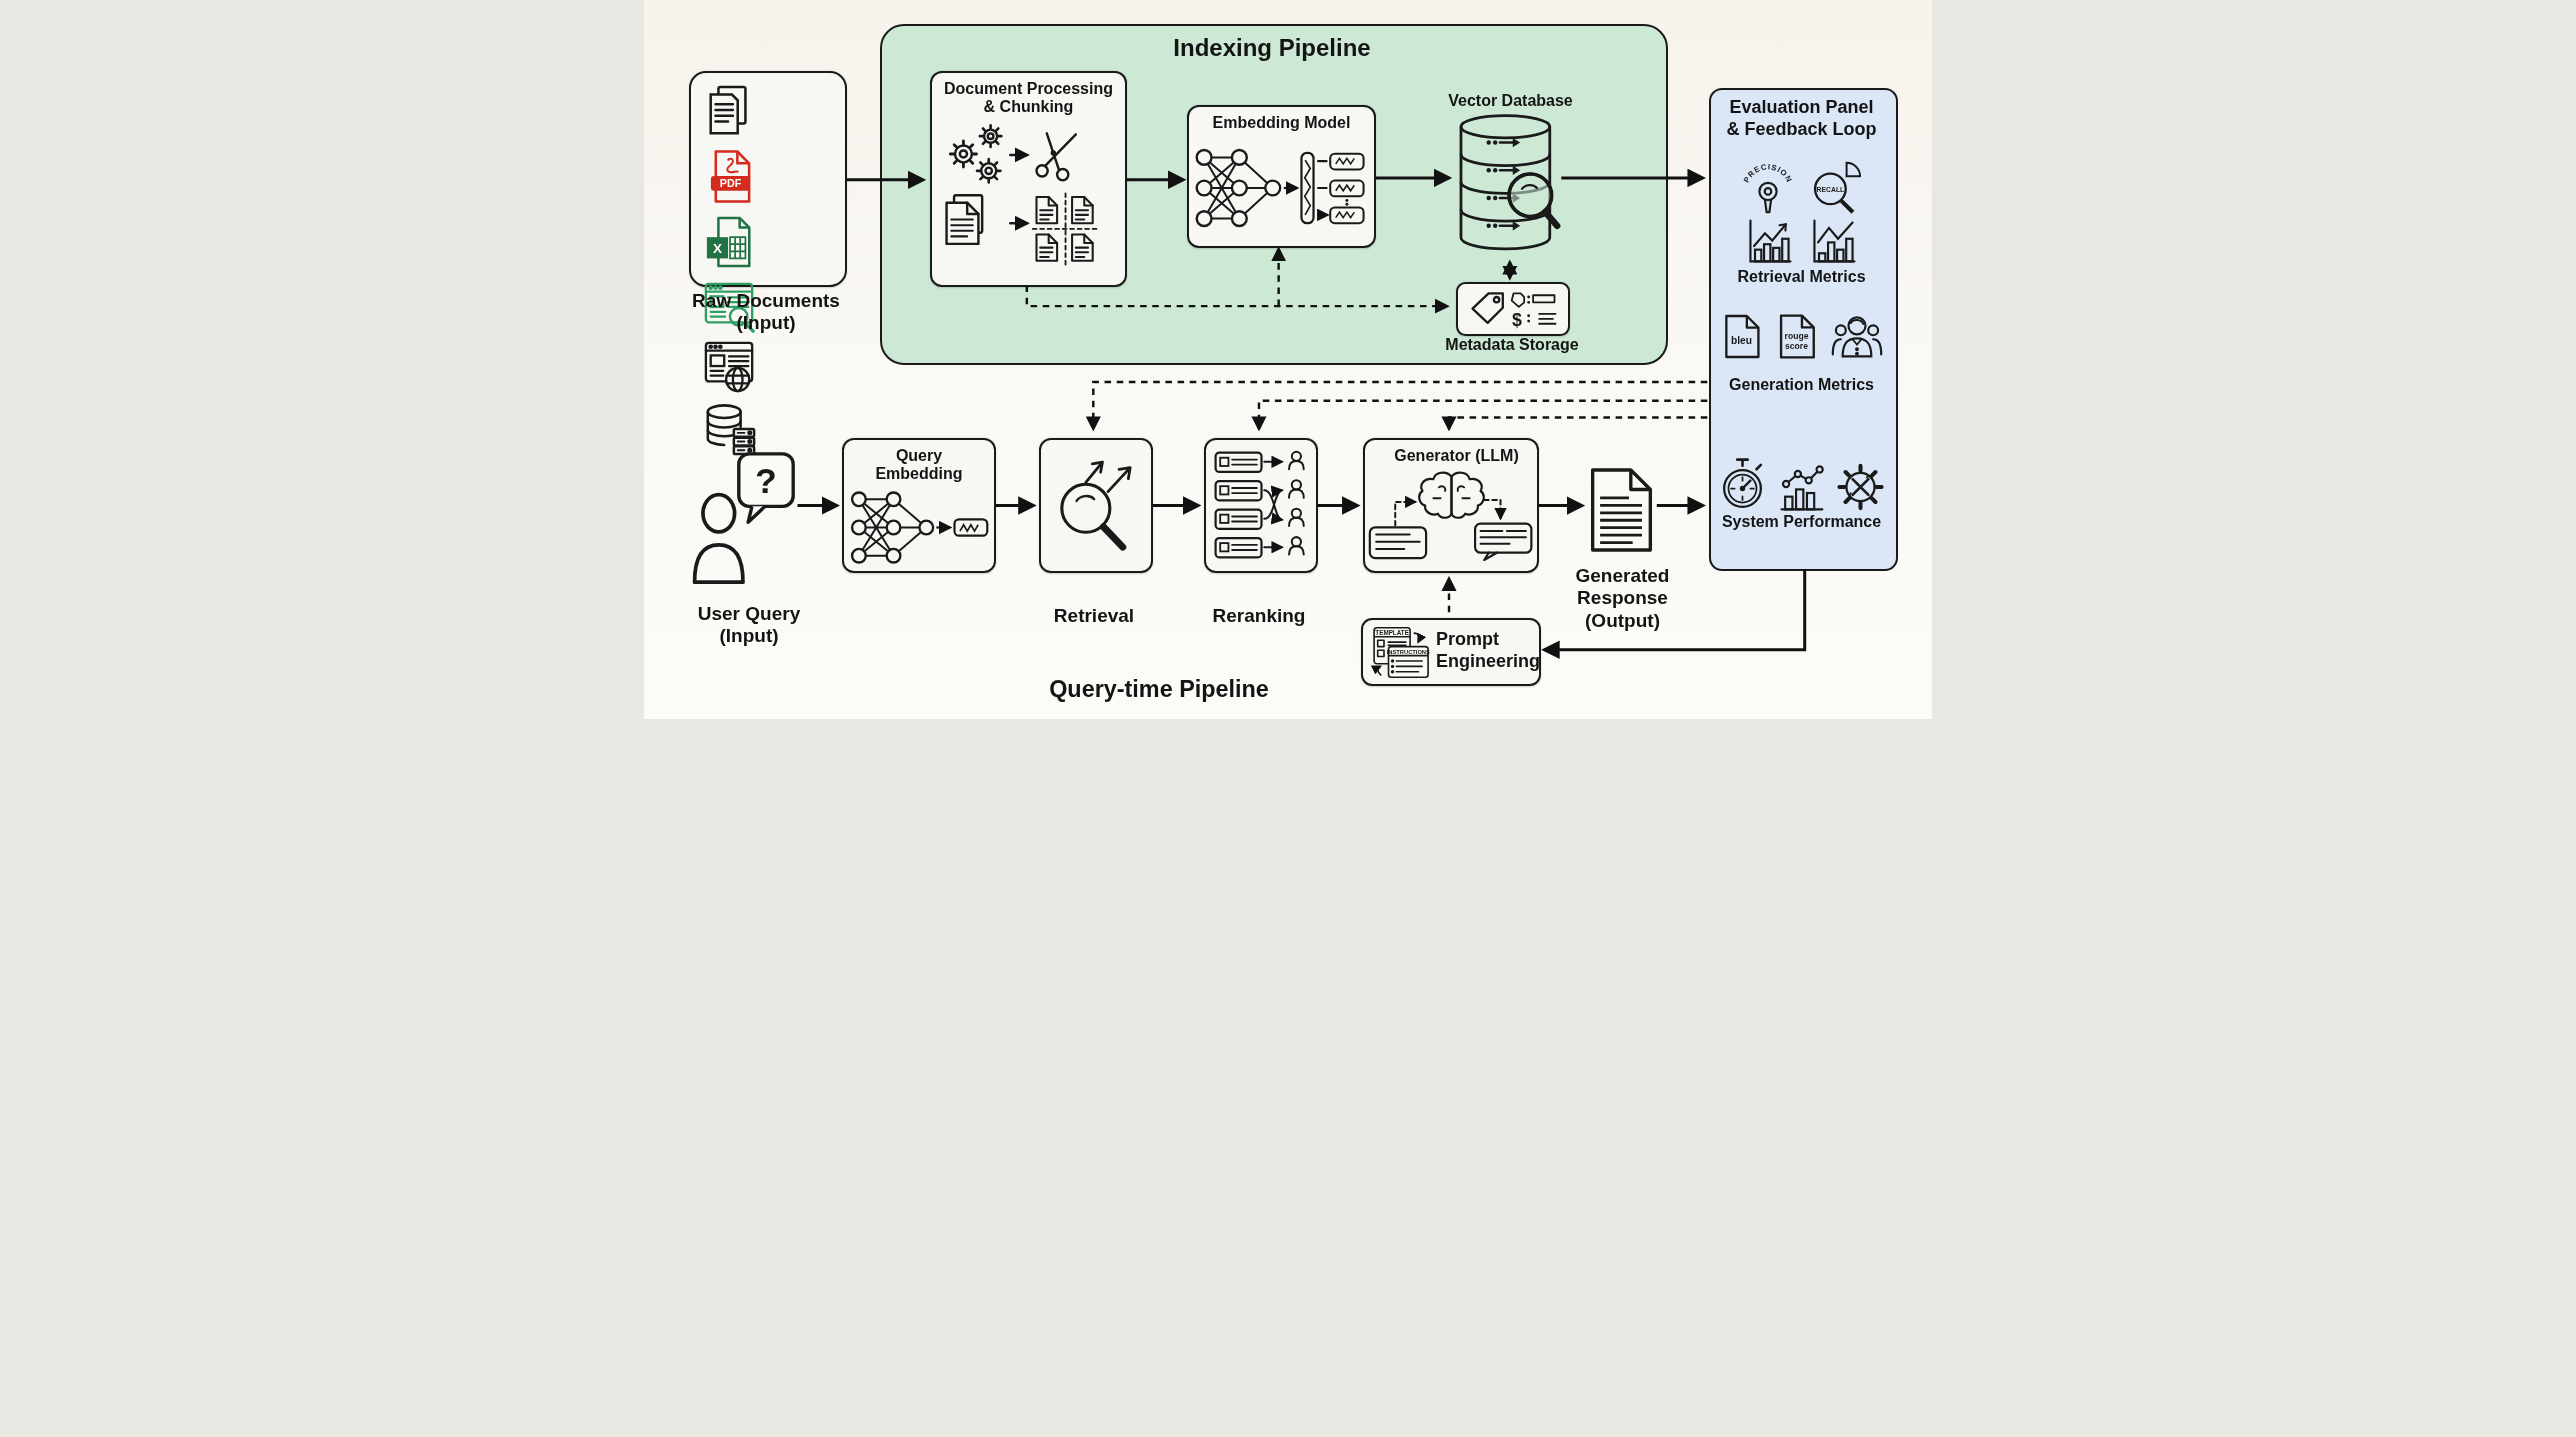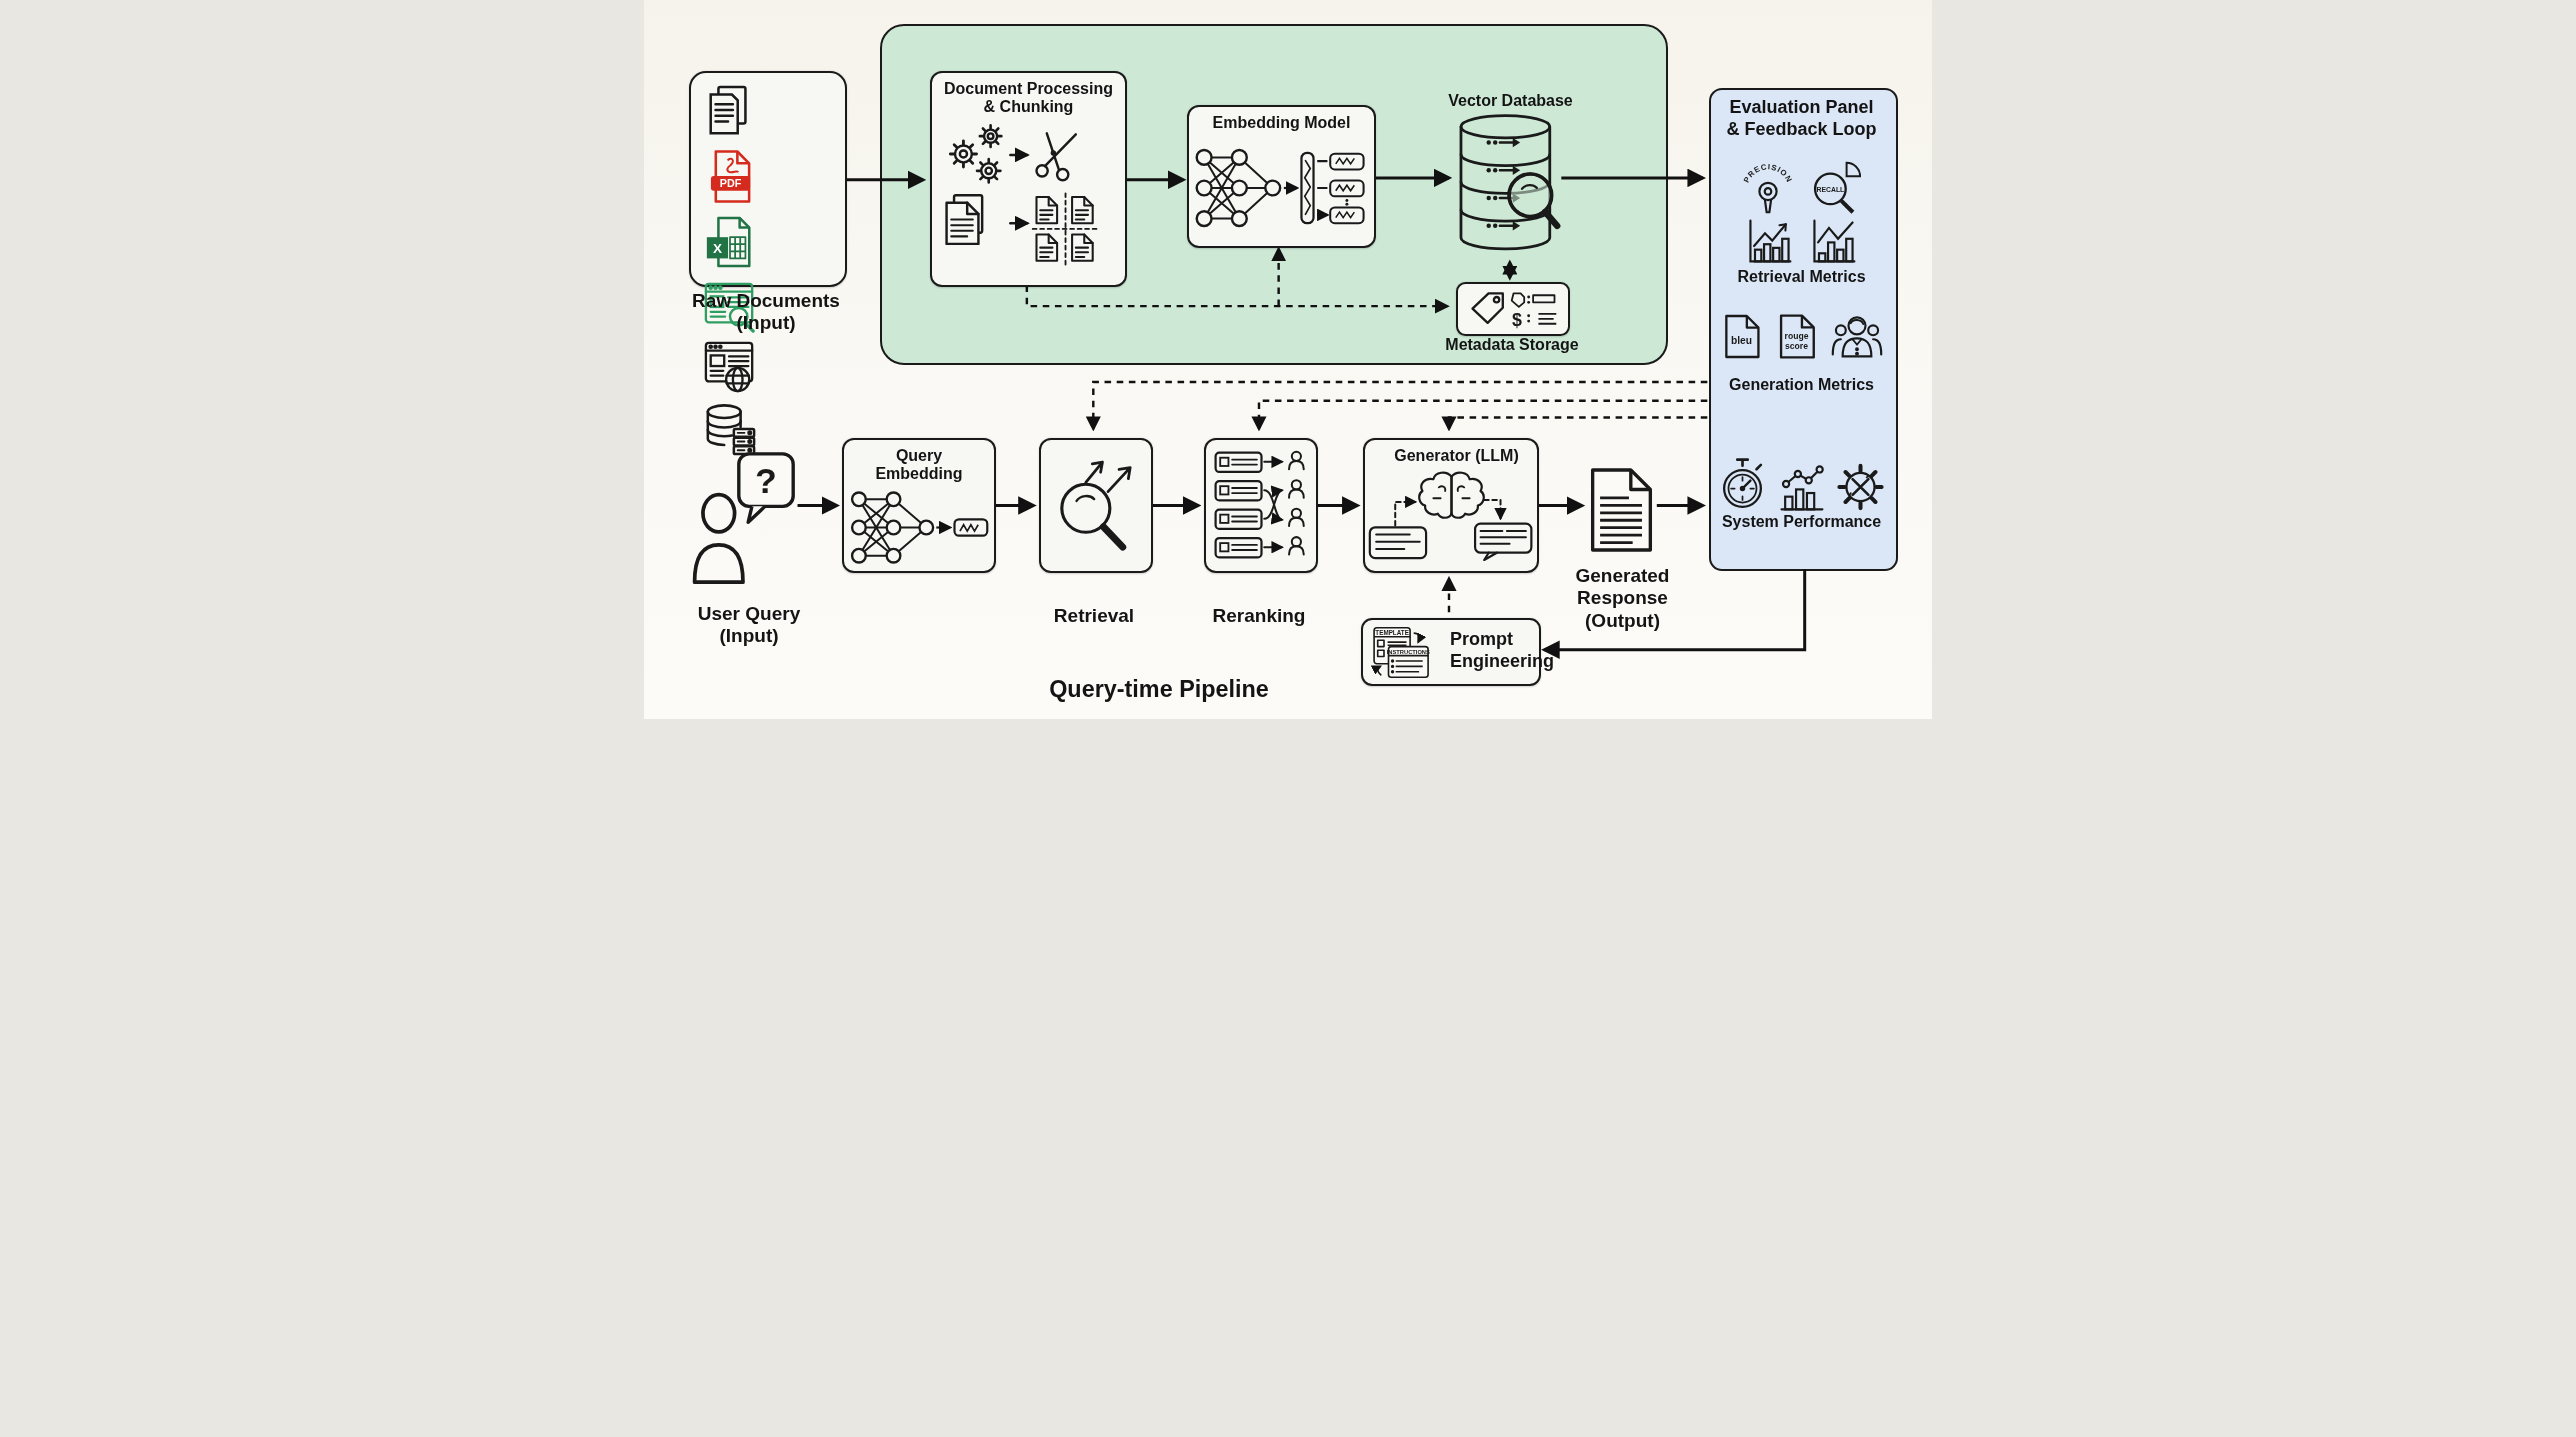--- a/index.html
+++ b/index.html
@@ -19,20 +19,21 @@
     grid-row-gap:7.5px;grid-column-gap:11.2px;justify-items:center;align-items:center;}
   svg{display:block;}
   .erow{position:absolute;left:0;right:0;display:flex;justify-content:center;align-items:flex-end;gap:13px;}
 </style>
 </head>
 <body>
 
 <div class="canvas">
 
   <div class="panel panel-green" style="left:236px;top:24px;width:784px;height:337px;"></div>
+  <div class="t" style="left:236px;top:34px;width:784px;font-size:24px;">Indexing Pipeline</div>
 
   <div class="panel panel-blue" style="left:1065px;top:88px;width:185px;height:479px;"></div>
 
   <svg class="wires" width="1288" height="719" viewBox="0 0 1376 768">
     <defs>
       <marker id="ah" viewBox="0 0 10 10" refX="8.2" refY="5" markerWidth="6.2" markerHeight="6.2" orient="auto-start-reverse">
         <path d="M0 0 L10 5 L0 10 z" fill="#111"></path>
       </marker>
     </defs>
     <g stroke="#111" stroke-width="3.2" fill="none">
@@ -557,21 +558,21 @@
           <path d="M18 34 H62"></path>
           <text x="40" y="32" text-anchor="middle" font-size="6.4" font-weight="bold" fill="#1a1a1a" stroke="none">INSTRUCTIONS</text>
           <path d="M26 40 H56 M26 46 H56 M26 52 H52"></path>
           <circle cx="22.5" cy="40" r="1" fill="#1a1a1a"></circle>
             <circle cx="22.5" cy="46" r="1" fill="#1a1a1a"></circle>
             <circle cx="22.5" cy="52" r="1" fill="#1a1a1a"></circle>
           <path d="M10 56 C5 52 5 48 9 46" marker-end="url(#ah)"></path>
         </g>
       </svg>
     </div>
-    <div class="t" style="left:87px;top:9.4px;width:101px;font-size:18px;text-align:left;">
+    <div class="t" style="left:73px;top:9.4px;width:101px;font-size:18px;text-align:left;">
       <div>Prompt</div>
       <div>Engineering</div>
     </div>
   </div>
 
   <div class="t" style="left:365px;top:676px;width:300px;font-size:23.4px;">Query-time Pipeline</div>
 
 </div>
 
 

